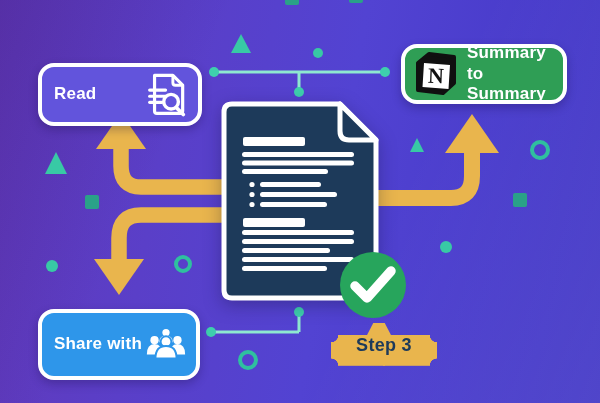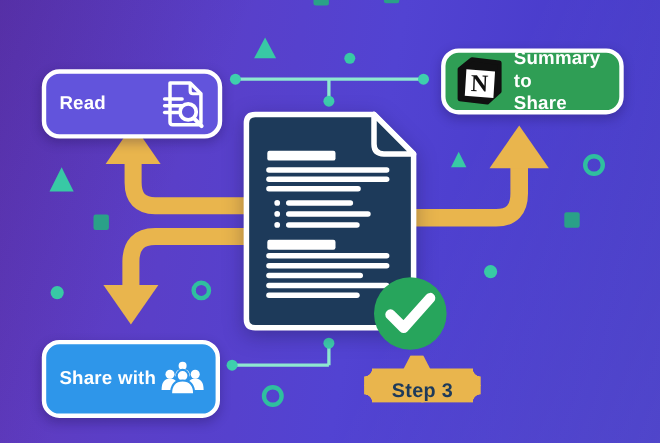--- a/index.html
+++ b/index.html
@@ -32,21 +32,21 @@
   .badge .labels span{display:block;}
   .badge-read{left:38px; top:42px; width:164px; height:63px; background:var(--badge-purple,#6254dc); justify-content:space-between; padding:0 9px 0 12px;margin-top:21px;}
   .badge-export{left:401px; top:44px; width:166px; height:60px; background:var(--badge-green,#2f9e55); padding:0 8px 0 7px; gap:9px;}
   .badge-share{left:38px; top:309px; width:162px; height:71px; background:var(--badge-blue,#2e96ea); justify-content:space-between; padding:0 8px 0 12px;}
   .step-tab{
     position:absolute; z-index:3; left:366px; top:323px; width:26px; height:14px;
     background:var(--arrow-gold,#e9b54d); clip-path:polygon(28% 0,72% 0,100% 100%,0 100%);
   }
   .step-badge{
     position:absolute; z-index:3; left:331px; top:335px; width:106px; height:31px;
-    display:flex; align-items:flex-end; justify-content:center;
+    display:flex; align-items:flex-start; justify-content:center;
     color:var(--document-navy,#1d3a5a); font-weight:700; font-size:18px; letter-spacing:.3px;
     background:
       radial-gradient(circle at 0 0,        transparent 7px, var(--arrow-gold,#e9b54d) 7.5px) 0 0 / 51% 51% no-repeat,
       radial-gradient(circle at 100% 0,     transparent 7px, var(--arrow-gold,#e9b54d) 7.5px) 100% 0 / 51% 51% no-repeat,
       radial-gradient(circle at 0 100%,     transparent 7px, var(--arrow-gold,#e9b54d) 7.5px) 0 100% / 51% 51% no-repeat,
       radial-gradient(circle at 100% 100%,  transparent 7px, var(--arrow-gold,#e9b54d) 7.5px) 100% 100% / 51% 51% no-repeat;
   }
   .icon{flex:0 0 auto; display:block;}
 </style>
 </head>
@@ -144,21 +144,21 @@
   </div>
 
   <div class="badge badge-export">
     <svg class="icon" width="46" height="48" viewBox="0 0 46 48">
       <polygon points="6,13 17,4 42,7 42,33 31,43 6,40" fill="#101010" stroke="#101010" stroke-width="4" stroke-linejoin="round"></polygon>
       <polygon points="12,13 38,15 36.5,39 10.5,37" fill="#ffffff"></polygon>
       <text x="24" y="33" text-anchor="middle" font-family="Liberation Serif, serif" font-weight="bold" font-size="22" fill="#101010" transform="rotate(2 24 26)">N</text>
     </svg>
     <div class="labels">
       <span>Summary to</span>
-      <span>Share</span>
+      <span>Summary</span>
     </div>
   </div>
 
   <div class="badge badge-share">
     <div class="labels">
       <span>Share with</span>
     </div>
     <svg class="icon" width="44" height="40" viewBox="0 0 46 40">
       <g fill="#ffffff">
         <circle cx="23" cy="7" r="3.8"></circle>

